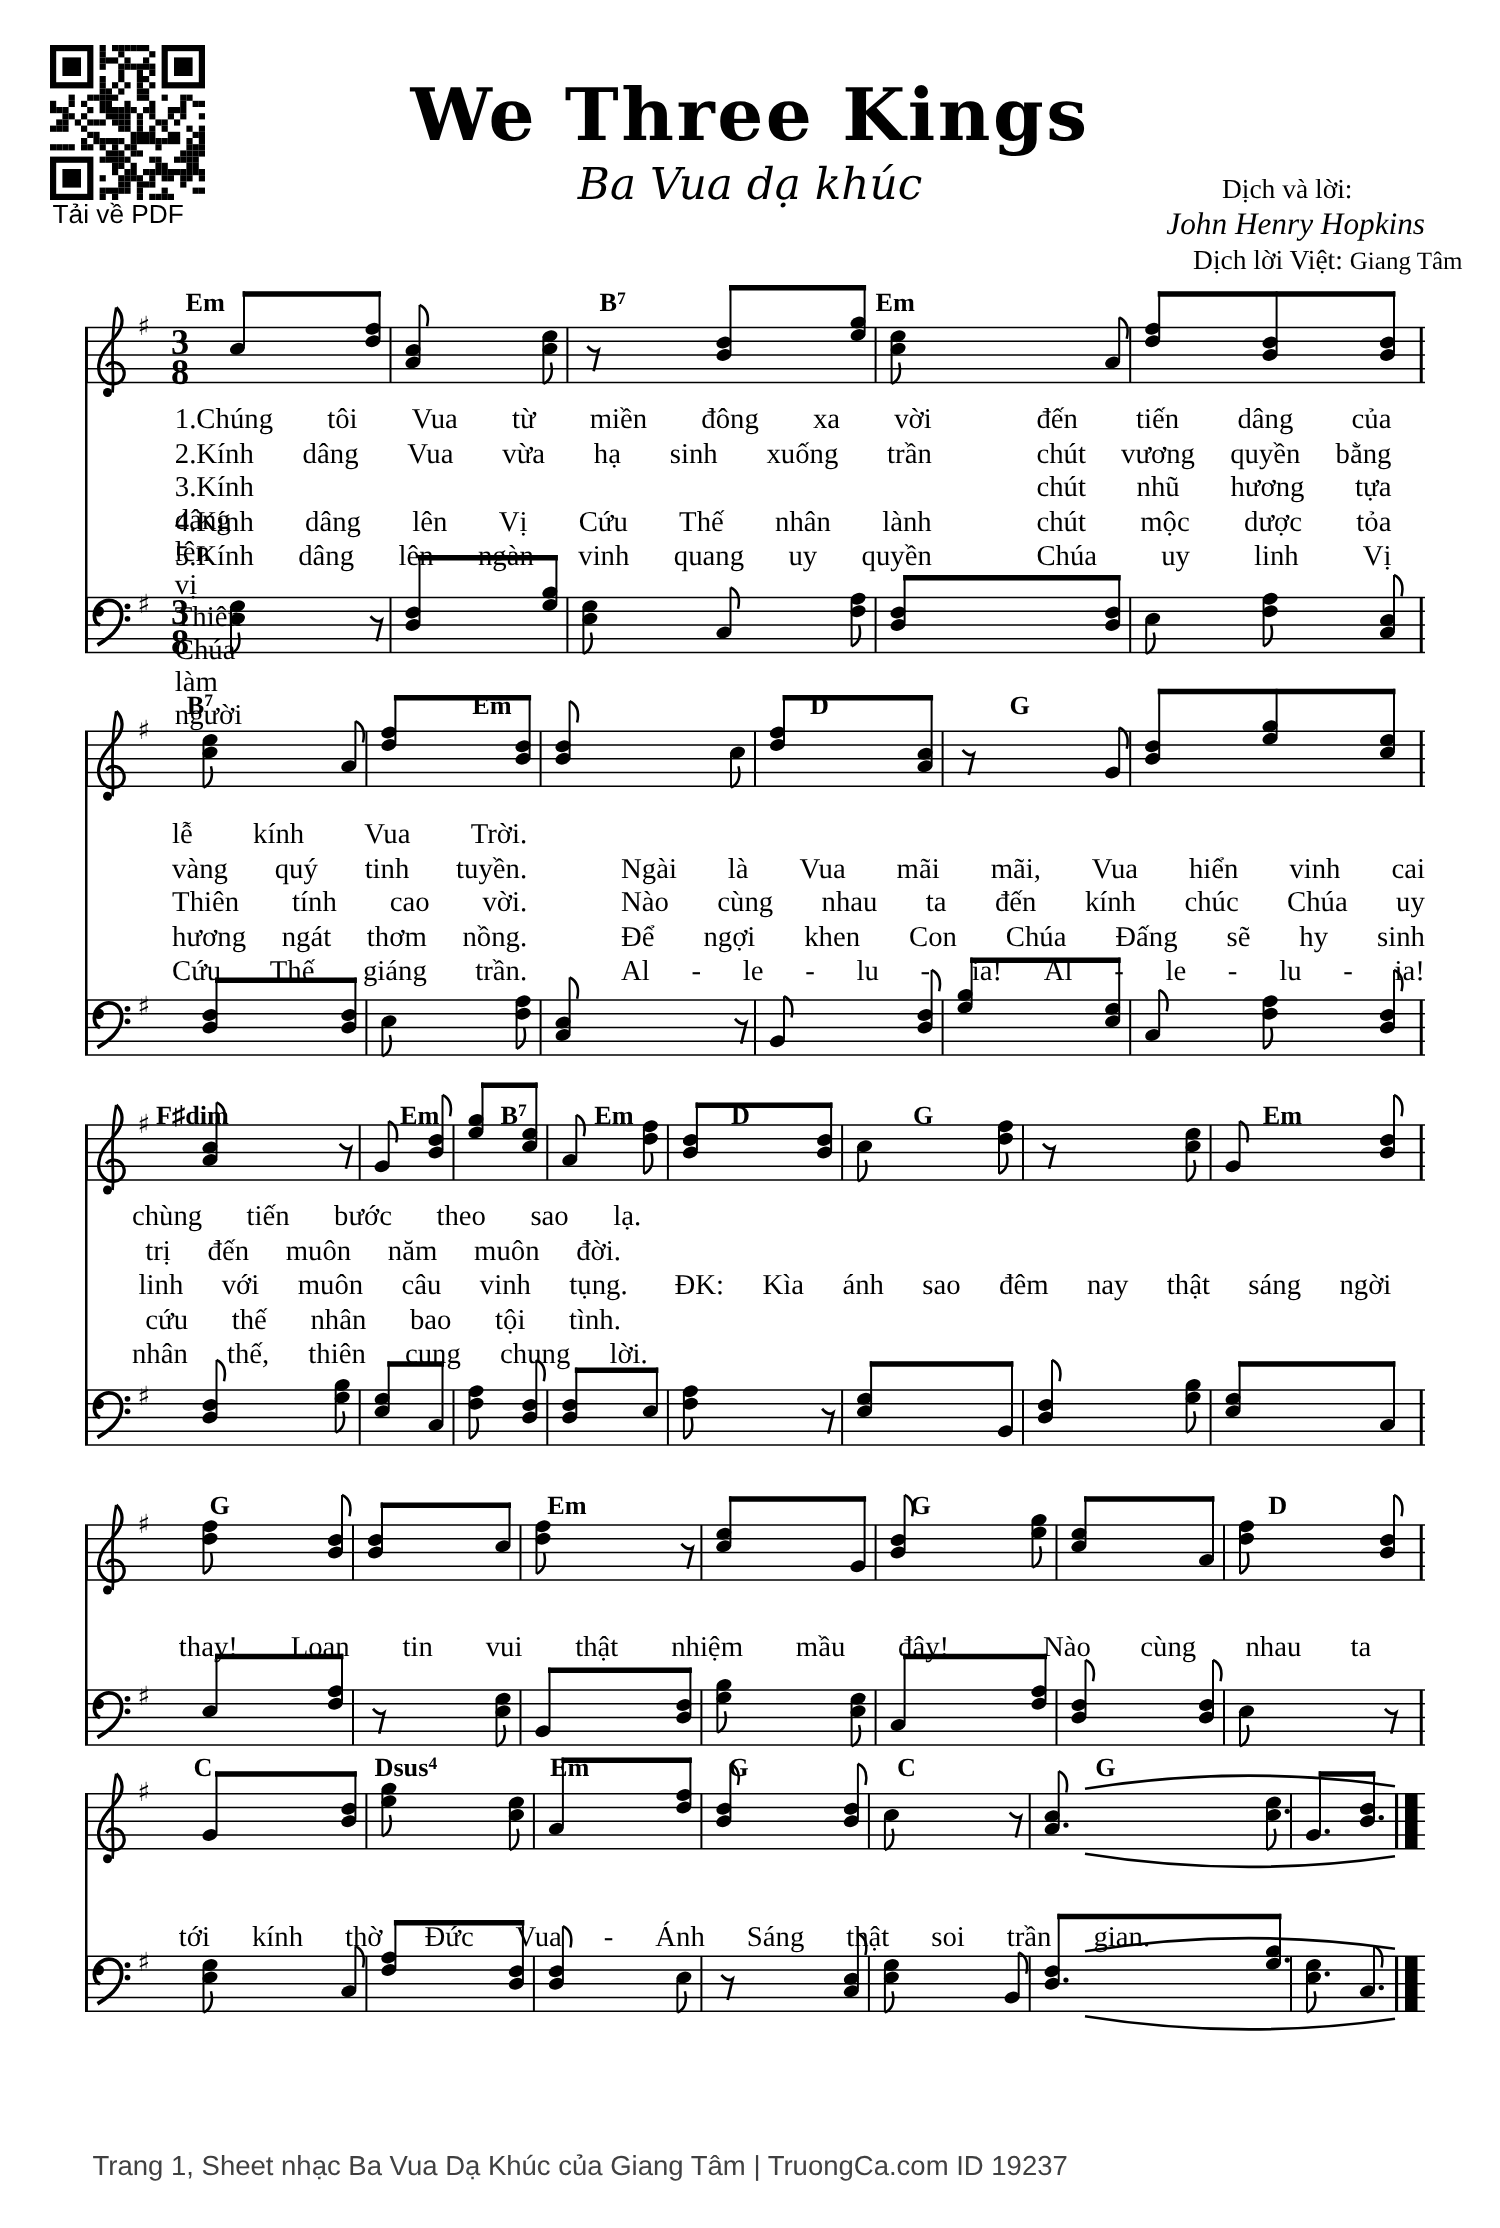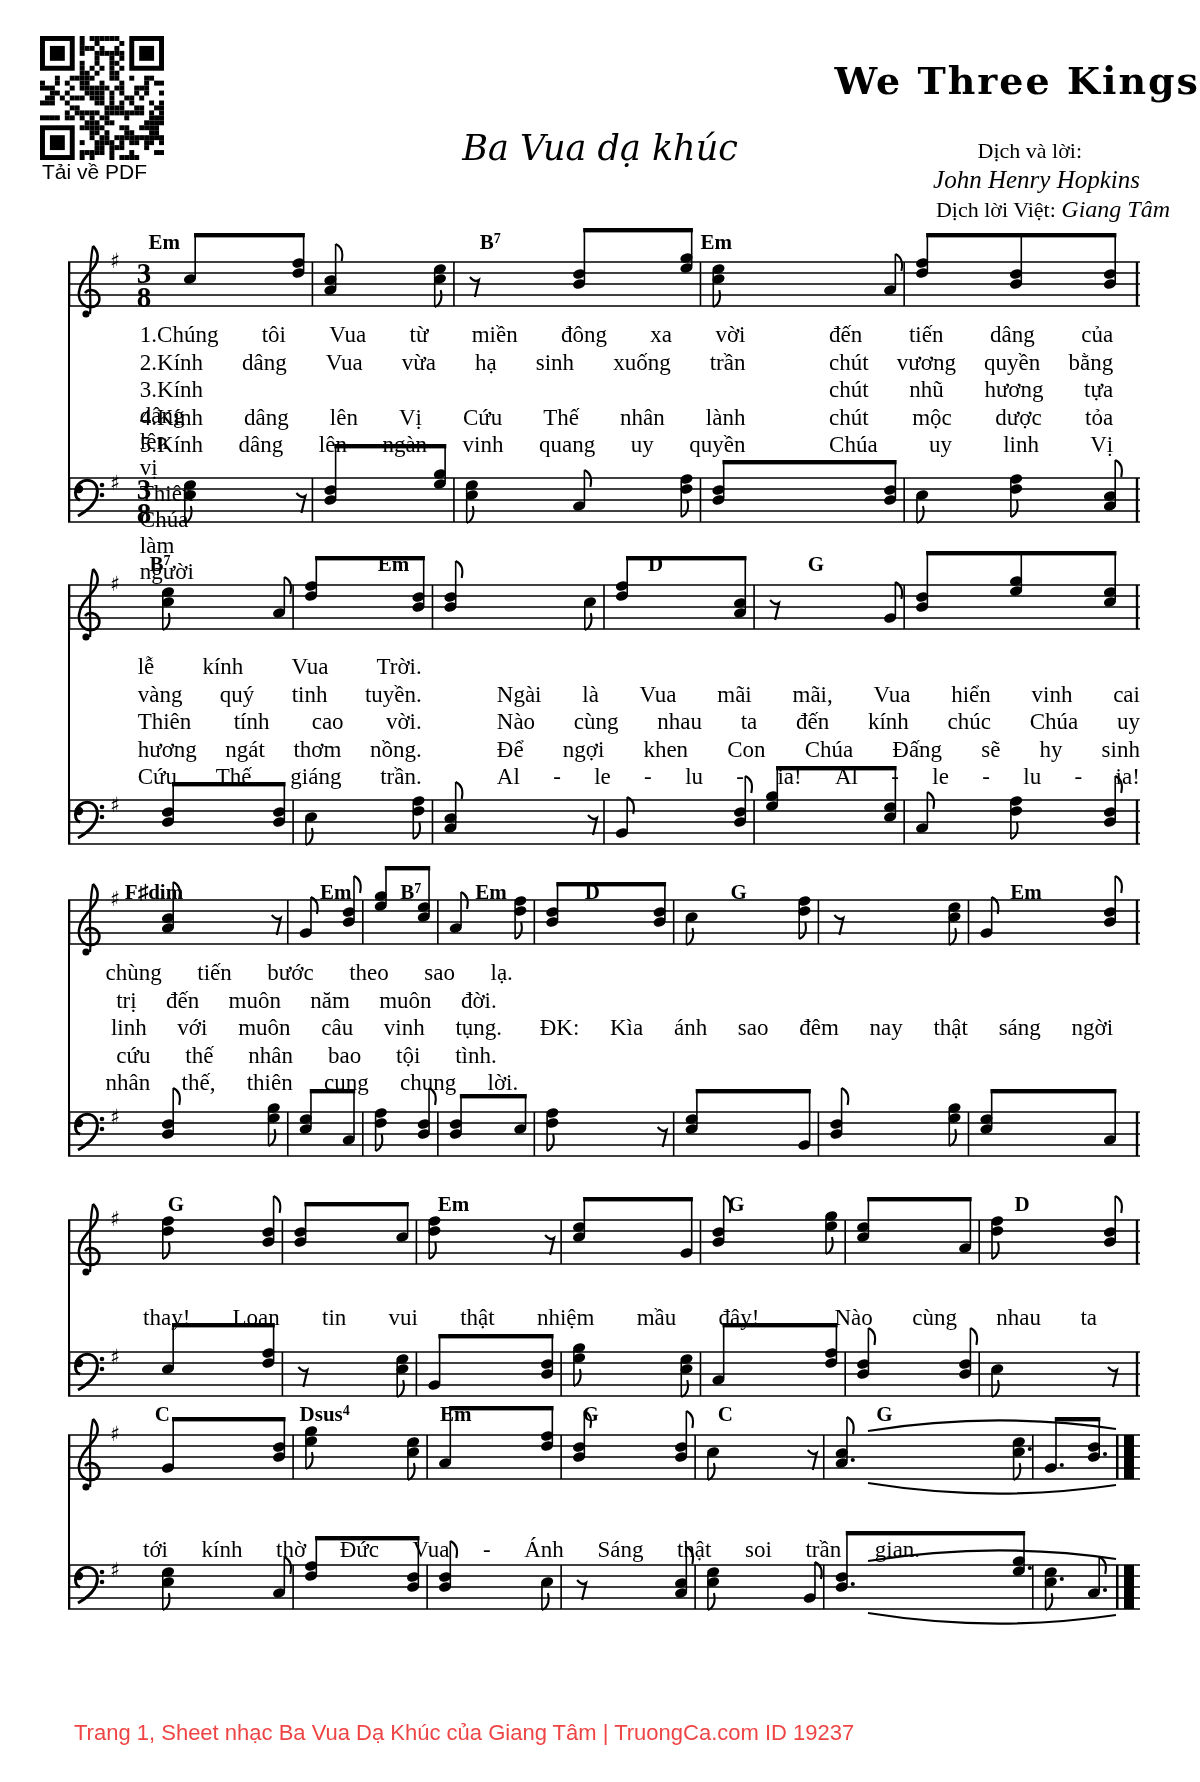--- a/index.html
+++ b/index.html
@@ -2,44 +2,44 @@
 <html><head>
 <meta charset="utf-8">
 <style>
   html,body{margin:0;padding:0;background:#fff;}
   #page{position:relative;width:1200px;height:1782px;background:#fff;overflow:hidden;
         font-family:"Liberation Serif","DejaVu Serif",serif;color:#000;}
   
   #qr-wrap{position:absolute;left:40px;top:36px;width:124px;}
   #qr-caption{position:absolute;left:42px;top:160px;font-family:"Liberation Sans","DejaVu Sans",sans-serif;
               font-size:21px;color:#000;}
-  #title{position:absolute;left:0;right:0;top:58px;text-align:right;
-         font-family:"DejaVu Serif",serif;font-weight:bold;font-size:38px;letter-spacing:2px;}
+  #title{position:absolute;left:0;right:0;top:58px;text-align:center;
+         font-family:"DejaVu Serif",serif;font-weight:bold;font-size:58px;letter-spacing:2px;}
   #subtitle{position:absolute;left:0;right:0;top:128px;text-align:center;
             font-family:"DejaVu Serif",serif;font-style:italic;font-size:35px;}
   #credits{position:absolute;right:30px;top:138px;text-align:right;line-height:1.22;}
   #credits .c1{font-size:22px;padding-right:88px;}
   #credits .c2{font-size:25px;font-style:italic;padding-right:30px;}
   #credits .c3{font-size:22px;}
-  #credits .c3 .tname{font-style:italic;font-size:24px;}
+  #credits .c3 .tname{font-size:20px;}
   
   .system{position:absolute;left:68px;width:1072px;}
   .system svg{position:absolute;left:0;overflow:visible;}
   .sys-brace{position:absolute;left:0;width:0;border-left:2.2px solid #000;}
   .chord{position:absolute;font-weight:bold;font-size:21px;font-family:"Liberation Serif","DejaVu Sans",serif;white-space:nowrap;}
   .chord sup{font-size:14px;vertical-align:6px;}
   .lyrics{position:absolute;left:0;width:100%;}
   .lyric-line{position:relative;height:27.5px;}
   .lgroup{position:absolute;display:flex;justify-content:space-between;white-space:nowrap;}
   .lgroup span{font-size:23px;}
   
   #imprimatur{position:absolute;left:68px;width:1072px;top:1606px;text-align:center;
               font-style:italic;font-size:21px;}
   #pageline{position:absolute;left:74px;top:1720px;font-family:"Liberation Sans","DejaVu Sans",sans-serif;
-            font-size:22px;color:#ef4444;}
+            font-size:22px;color:#404040;}
 </style>
 </head>
 <body>
 
 <div id="page">
 
   <div id="qr-wrap">
     <svg id="qr-svg" width="124" height="124">
         <rect x="39.68" y="0" width="4.96" height="4.96" fill="#000"></rect>
         <rect x="49.6" y="0" width="4.96" height="4.96" fill="#000"></rect>

